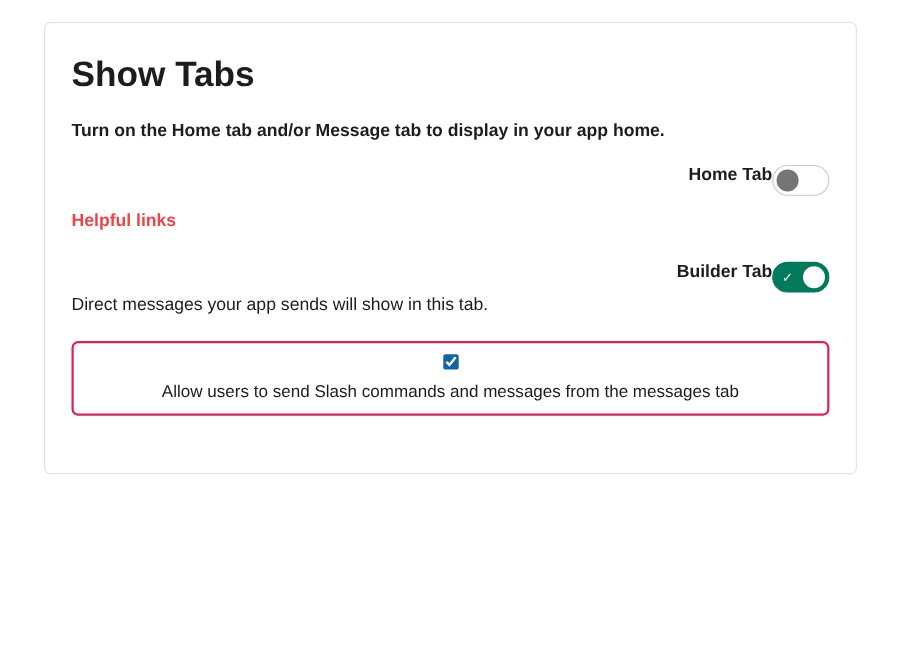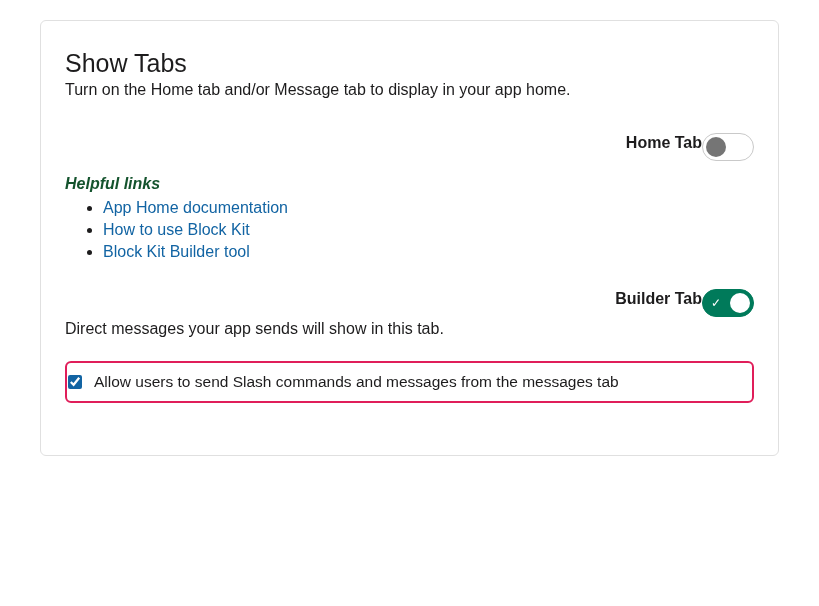--- a/index.html
+++ b/index.html
@@ -14,51 +14,52 @@
       font-size: 16px;
       color: #1d1c1d;
     }
     .card {
       border: 1px solid #e0e0e0;
       border-radius: 6px;
       padding: 28px 24px 40px 24px;
       max-width: 740px;
     }
     .card-title {
-      font-size: 25px;
-      font-weight: 400;
+      font-size: 32px;
+      font-weight: 700;
+      margin-bottom: 22px;
     }
     .intro {
-      margin-bottom: 31px;
+      margin-bottom: 18px;
       line-height: 1.5;
+      font-weight: bold;
     }
     .section {
       margin-bottom: 20px;
     }
     .section-header {
       display: flex;
       justify-content: flex-end;
       align-items: center;
     }
     .section-title {
       font-weight: 700;
       font-size: 16px;
       margin-bottom: 8px;
     }
     .section-desc {
       line-height: 1.5;
       margin-bottom: 12px;
     }
     .helpful-title {
-      color: #14532d;
+      color: #ef4444;
       font-weight: 600;
       font-size: 16px;
       margin-top: 14px;
       margin-bottom: 6px;
-      font-style: italic;
     }
     ul.links {
       list-style: disc;
       padding-left: 38px;
     }
     ul.links li {
       margin-bottom: 4px;
       color: #1d1c1d;
     }
     ul.links li a {
@@ -112,20 +113,21 @@
     }
     .callout {
       border: 2px solid #e01e5a;
       border-radius: 6px;
       padding: 10px 1px;
       display: flex;
       align-items: center;
       gap: 12px;
       margin-top: 20px;
       margin-bottom: 12px;
+      flex-direction: column;
     }
     .checkbox {
       width: 14px;
       height: 14px;
       accent-color: #1264a3;
       cursor: pointer;
     }
     .callout-label {
       font-size: 15.5px;
       color: #1d1c1d;
@@ -146,25 +148,20 @@
   <p class="intro">Turn on the Home tab and/or Message tab to display in your app home.</p>
 
   <div class="section">
     <div class="section-header">
       <div class="section-title">Home Tab</div>
       <div class="toggle off">
         <div class="knob"></div>
       </div>
     </div>
     <div class="helpful-title">Helpful links</div>
-    <ul class="links">
-      <li><a href="#">App Home documentation</a></li>
-      <li><a href="#">How to use Block Kit</a></li>
-      <li><a href="#">Block Kit Builder tool</a></li>
-    </ul>
   </div>
 
   <div class="section" style="margin-top:28px;">
     <div class="section-header">
       <div class="section-title">Builder Tab</div>
       <div class="toggle on">
         <span class="check">✓</span>
         <div class="knob"></div>
       </div>
     </div>

